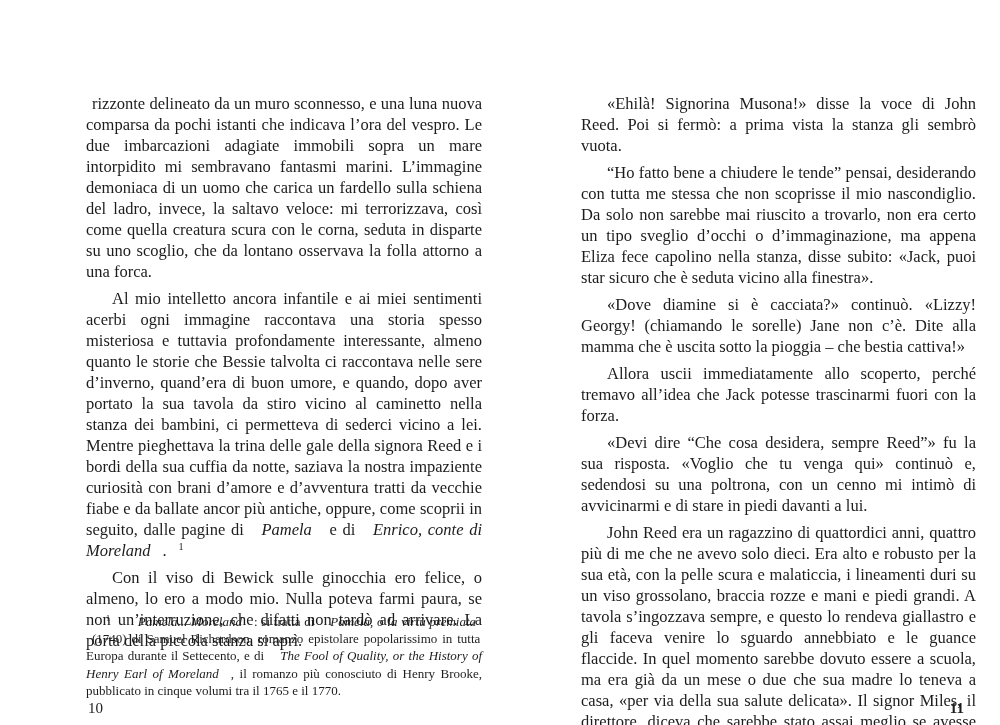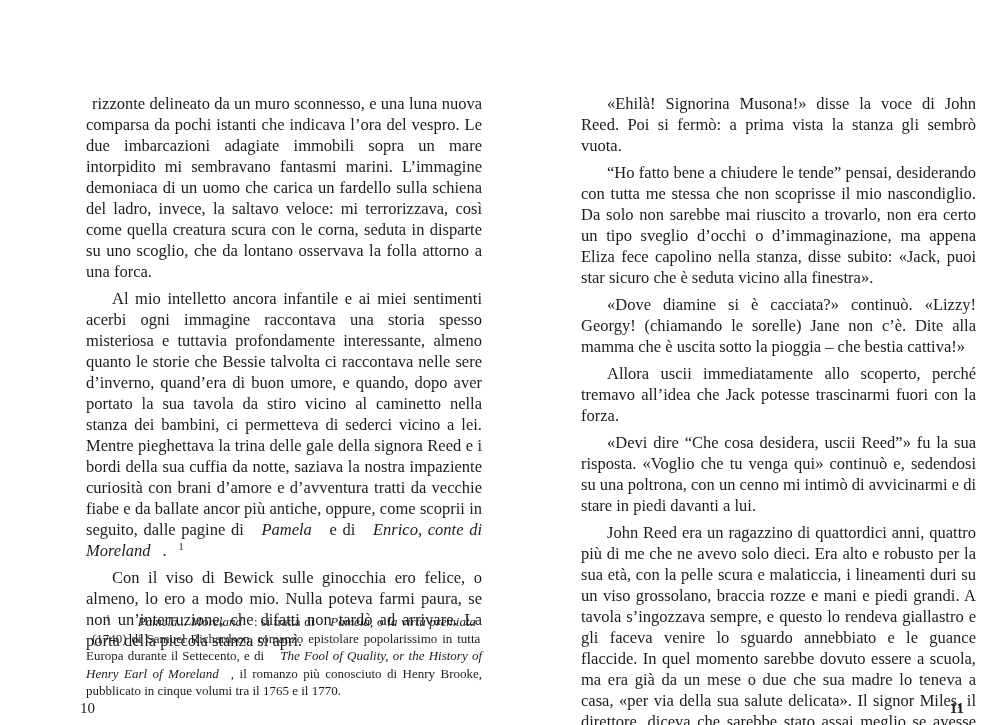--- a/index.html
+++ b/index.html
@@ -59,21 +59,21 @@
   .footnote p {
     text-indent: 14px;
   }
 
   .page-number {
     position: absolute;
     top: 668px;
     font-size: 15px;
     line-height: 20px;
   }
-  .num-left  { left: 0; text-align: right; }
+  .num-left  { left: 8px; text-align: right; }
   .num-right { right: 6px; font-weight: bold; }
 
   sup {
     font-size: 0.62em;
     vertical-align: super;
     line-height: 0;
   }
   i { }
 </style>
 </head>
@@ -92,19 +92,19 @@
     </div>
     <div class="page-number num-left">10</div>
   </section>
 
   <section class="page page-right">
     <div class="body-text">
         <p><span>«Ehilà! Signorina Musona!» disse la voce di John Reed. Poi si fermò: a prima vista la stanza gli sembrò vuota.</span></p>
         <p><span>“Ho fatto bene a chiudere le tende” pensai, desiderando con tutta me stessa che non scoprisse il mio nascondiglio. Da solo non sarebbe mai riuscito a trovarlo, non era certo un tipo sveglio d’occhi o d’immaginazione, ma appena Eliza fece capolino nella stanza, disse subito: «Jack, puoi star sicuro che è seduta vicino alla finestra».</span></p>
         <p><span>«Dove diamine si è cacciata?» continuò. «Lizzy! Georgy! (chiamando le sorelle) Jane non c’è. Dite alla mamma che è uscita sotto la pioggia – che bestia cattiva!»</span></p>
         <p><span>Allora uscii immediatamente allo scoperto, perché tremavo all’idea che Jack potesse trascinarmi fuori con la forza.</span></p>
-        <p><span>«Devi dire “Che cosa desidera, uscii Reed”» fu la sua risposta. «Voglio che tu venga qui» continuò e, sedendosi su una poltrona, con un cenno mi intimò di avvicinarmi e di stare in piedi davanti a lui.</span></p>
+        <p><span>«Devi dire “Che cosa desidera, sempre Reed”» fu la sua risposta. «Voglio che tu venga qui» continuò e, sedendosi su una poltrona, con un cenno mi intimò di avvicinarmi e di stare in piedi davanti a lui.</span></p>
         <p><span>John Reed era un ragazzino di quattordici anni, quattro più di me che ne avevo solo dieci. Era alto e robusto per la sua età, con la pelle scura e malaticcia, i lineamenti duri su un viso grossolano, braccia rozze e mani e piedi grandi. A tavola s’ingozzava sempre, e questo lo rendeva giallastro e gli faceva venire lo sguardo annebbiato e le guance flaccide. In quel momento sarebbe dovuto essere a scuola, ma era già da un mese o due che sua madre lo teneva a casa, «per via della sua salute delicata». Il signor Miles, il direttore, diceva che sarebbe stato assai meglio se avesse mangiato meno dolci e dolcetti che sua madre gli mandava da casa, ma il cuore di lei si ribellava a</span></p>
       </div>
     <div class="page-number num-right">11</div>
   </section>
 
 </div>
 
 </body></html>

